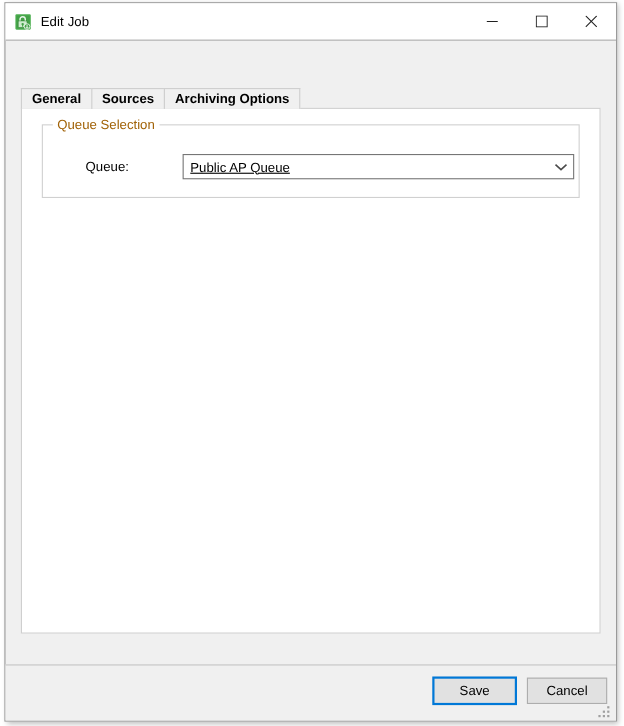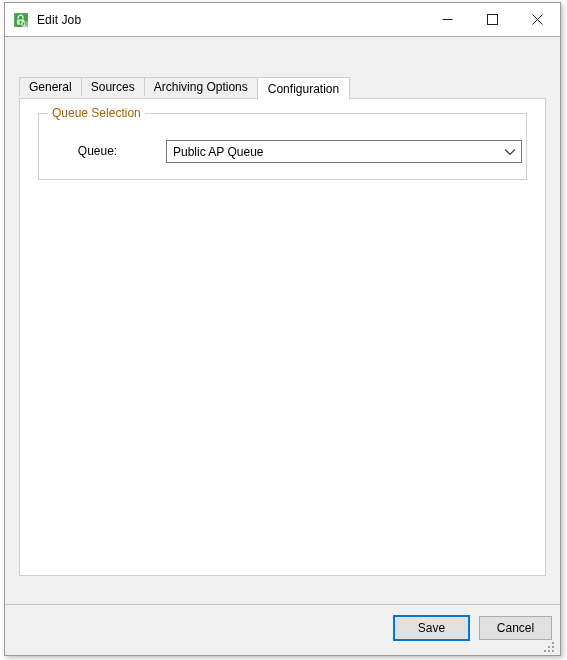--- a/index.html
+++ b/index.html
@@ -78,22 +78,23 @@
   
   .tabarea {
     position: relative;
     flex: 1 1 auto;
     margin: 12px 14px 0 14px;
   }
   .tabstrip {
     position: relative;
     height: 22px;
     display: flex;
-    align-items: flex-start;
+    align-items: flex-end;
     z-index: 2;
+    font-weight: bold;
   }
   .tab {
     height: 19px;
     line-height: 19px;
     padding: 0 9px;
     font-size: 12px;
     background: #f0f0f0;
     border: 1px solid #cfcfcf;
     border-bottom: none;
     margin-right: -1px;
@@ -167,20 +168,21 @@
     left: 127px;
     right: 4px;
     top: 0;
     height: 23px;
     background: #ffffff;
     border: 1px solid #767676;
     box-sizing: border-box;
     display: flex;
     align-items: center;
     cursor: default;
+    text-decoration: underline;
   }
   .combobox-value {
     flex: 1 1 auto;
     padding-left: 6px;
     font-size: 12px;
     color: #000;
     white-space: nowrap;
     overflow: hidden;
   }
   .combobox-arrow {
@@ -278,21 +280,20 @@
         </svg>
       </button>
     </div>
   </div>
 
   <div class="tabarea">
     <div class="tabstrip">
       <div class="tab">General</div>
       <div class="tab">Sources</div>
       <div class="tab">Archiving Options</div>
-      <div class="tab selected">Configuration</div>
     </div>
 
     <div class="tabpanel">
       <div class="groupbox">
         <div class="groupbox-title">Queue Selection</div>
         <div class="field-row">
           <div class="field-label">Queue:</div>
           <div class="combobox">
             <div class="combobox-value">Public AP Queue</div>
             <div class="combobox-arrow">

